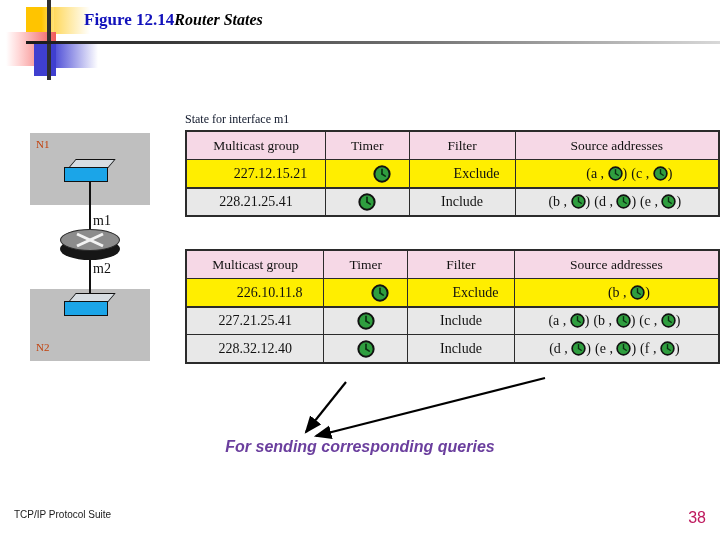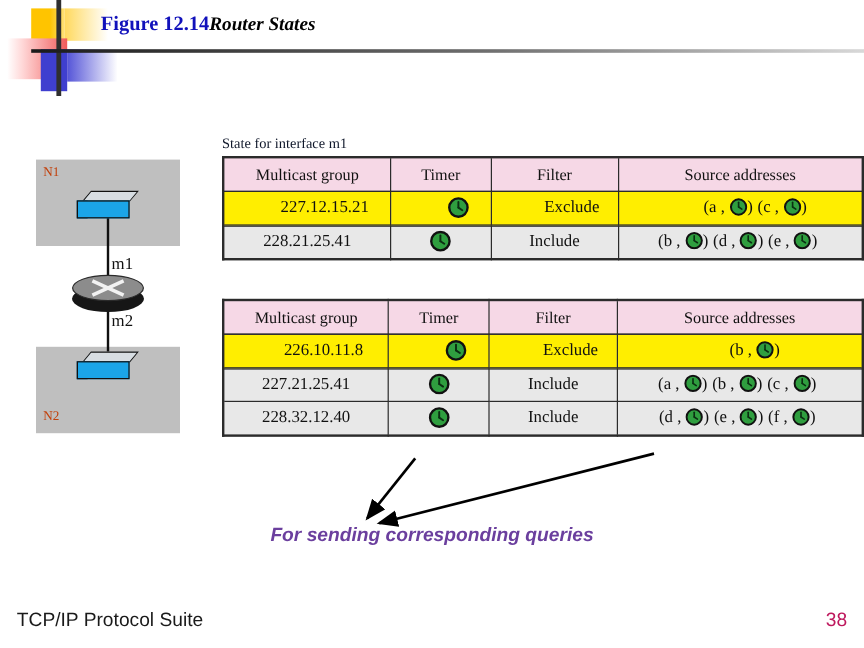--- a/index.html
+++ b/index.html
@@ -273,21 +273,21 @@
     font-style: italic;
     font-size: 16px;
   }
 
   
   .footer-left {
     position: absolute;
     left: 14px;
     top: 509px;
     font-family: "Liberation Sans", sans-serif;
-    font-size: 16px;
+    font-size: 10px;
     color: #1a1a1a;
     text-align: right;
   }
   .footer-right {
     position: absolute;
     right: 14px;
     top: 509px;
     font-family: "Liberation Sans", sans-serif;
     font-size: 16px;
     color: #be185d;

